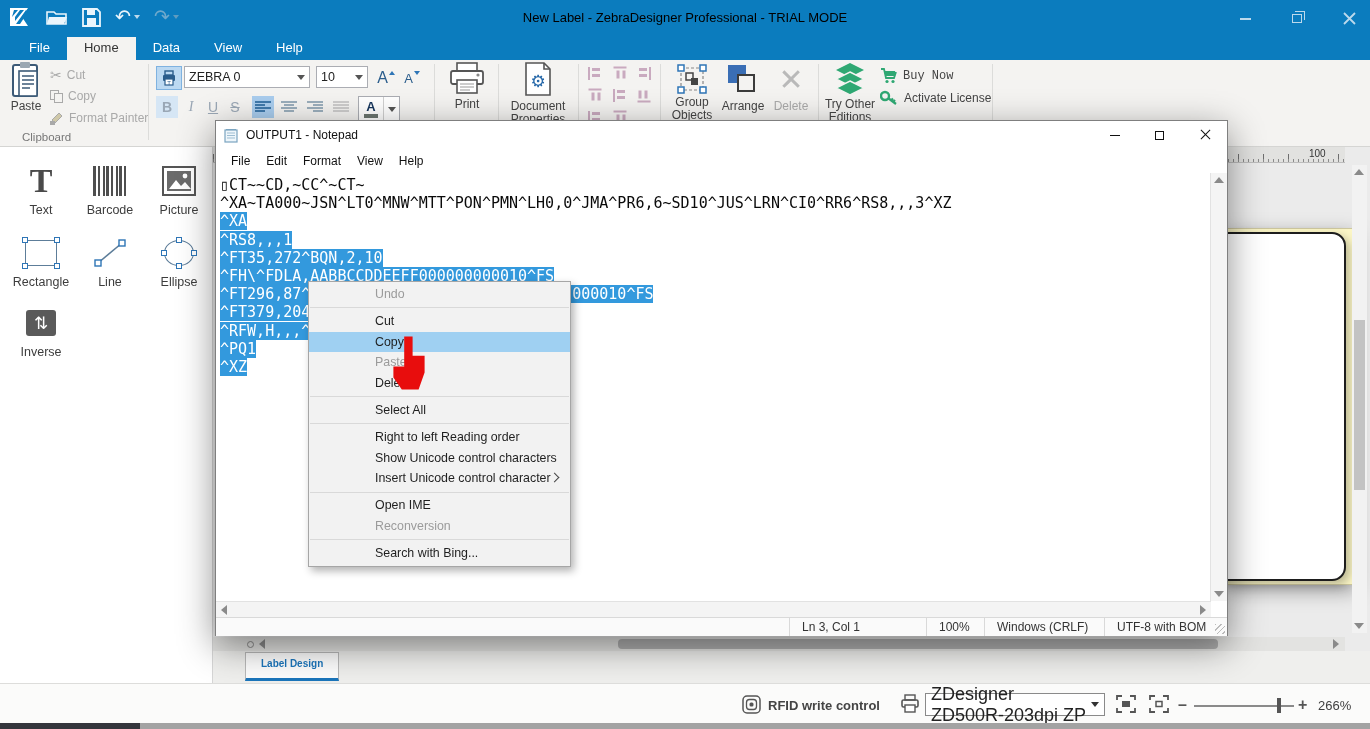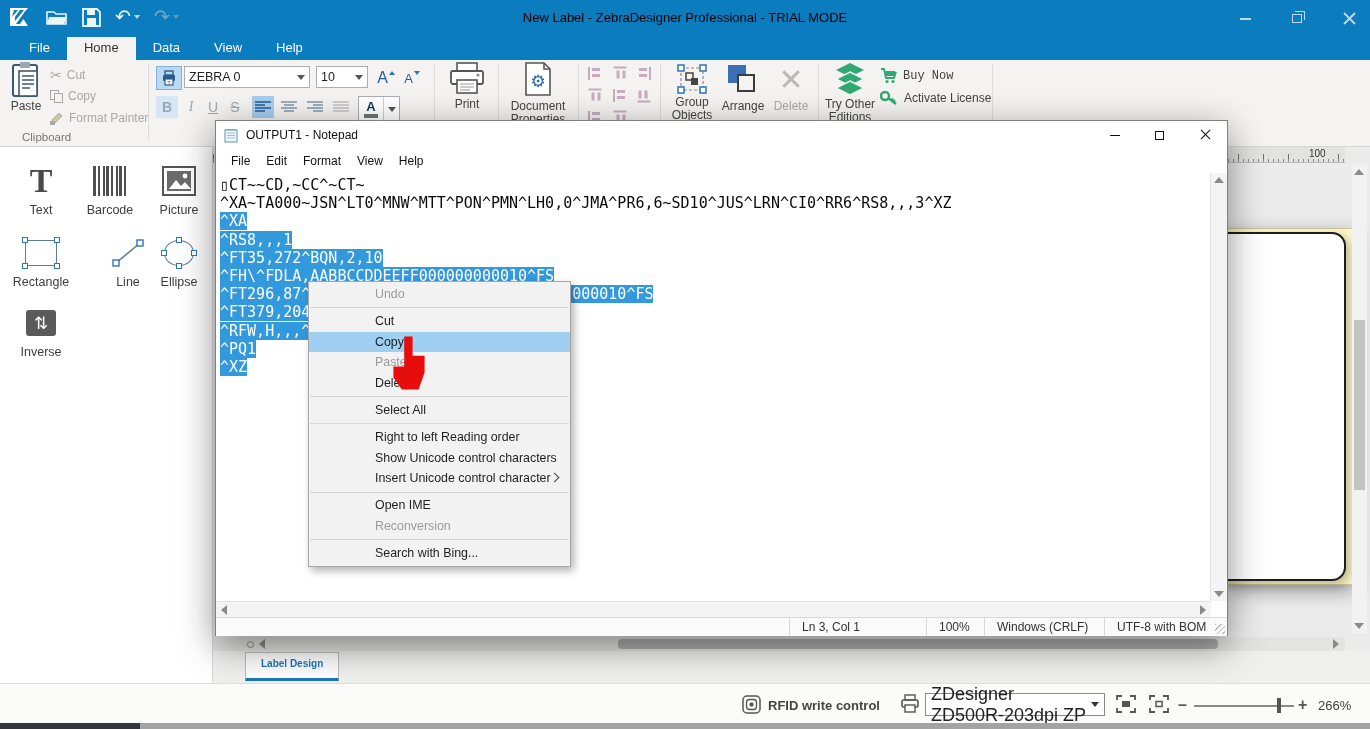--- a/index.html
+++ b/index.html
@@ -429,21 +429,21 @@
       <div class="ticon">
         <span class="rect-ic">
           <span class="handle" style="left:-4px; top:-4px;"></span>
             <span class="handle" style="right:-4px; top:-4px;"></span>
           <span class="handle" style="left:-4px; bottom:-4px;"></span>
             <span class="handle" style="right:-4px; bottom:-4px;"></span>
         </span>
       </div>
       <div>Rectangle</div>
     </div>
-    <div class="tool" style="left:93px; top:88px;">
+    <div class="tool" style="left:75px; top:88px;">
       <div class="ticon">
         <span>
           <svg width="34" height="30" viewBox="0 0 34 30">
               <line x1="5" y1="25" x2="29" y2="5" stroke="#5d7d99" stroke-width="1.6"></line>
               <rect x="2" y="22" width="6" height="6" fill="#fff" stroke="#2e75b6" stroke-width="1.4"></rect>
               <rect x="26" y="2" width="6" height="6" fill="#fff" stroke="#2e75b6" stroke-width="1.4"></rect>
             </svg>
         </span>
       </div>
       <div>Line</div>

